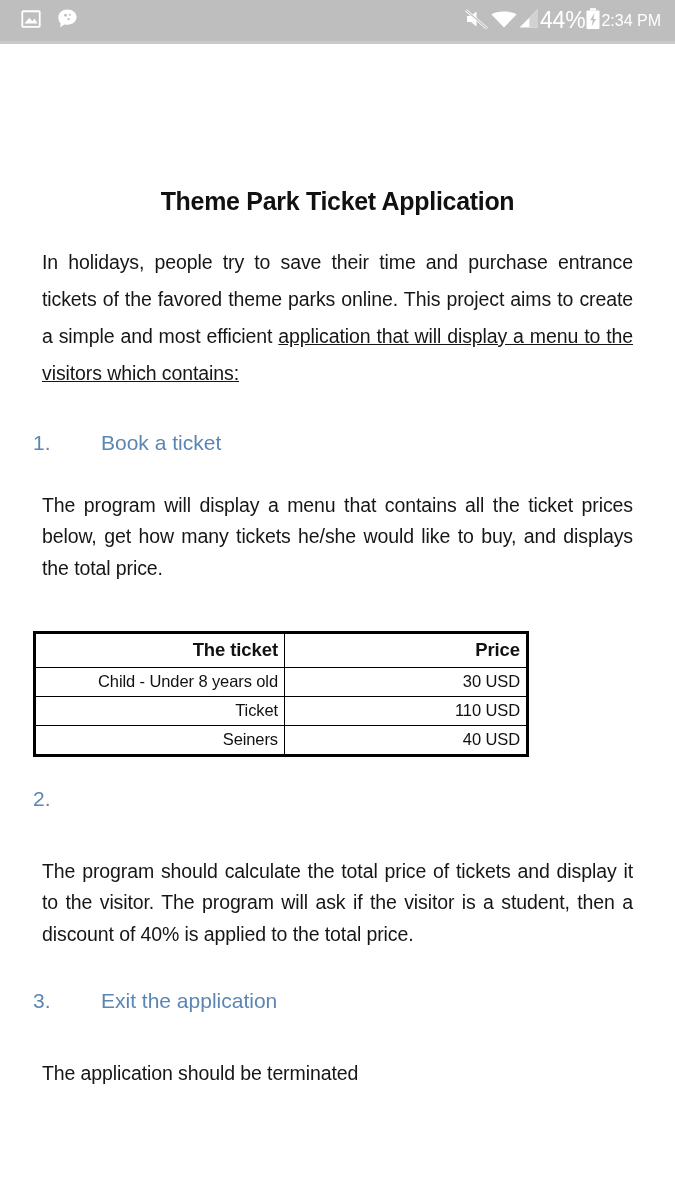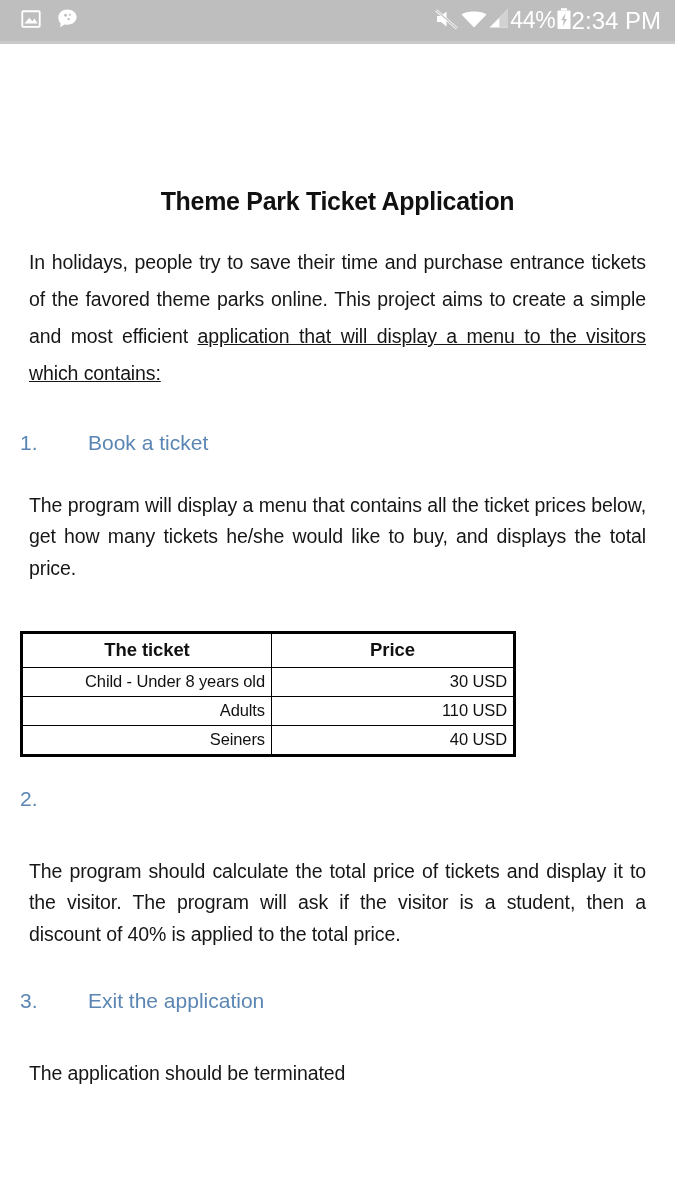--- a/index.html
+++ b/index.html
@@ -41,30 +41,30 @@
   }
   .status-right .pct {
     color: #ffffff;
     font-size: 23px;
     font-weight: 400;
     letter-spacing: -0.2px;
     line-height: 1;
   }
   .status-right .clock {
     color: #ffffff;
-    font-size: 24px;
+    font-size: 16px;
     font-weight: 400;
     letter-spacing: 0px;
     line-height: 1;
   }
   .sicon { display: block; }
 
   
   .doc {
-    padding: 0 20px;
+    padding: 0 33px;
     box-sizing: border-box;
     width: 675px;
   }
   .doc-title {
     text-align: center;
     font-size: 26px;
     font-weight: bold;
     color: #111111;
     margin: 0;
     padding-top: 142px;
@@ -117,21 +117,21 @@
   .price-table td {
     border: 1.5px solid #000000;
     padding: 2px 6px;
     font-size: 16.5px;
     color: #111111;
     height: 24px;
     vertical-align: middle;
     letter-spacing: -0.1px;
   }
   .price-table th {
-    text-align: center;
+    text-align: right;
     font-weight: bold;
     font-size: 18.5px;
     height: 29px;
   }
   .price-table td { text-align: right; }
   .col-a { width: 250px; }
   .col-b { width: 243px; }
 
   .sp-1 { height: 30px; }
   .sp-2 { height: 26px; }
@@ -222,21 +222,21 @@
         <th>The ticket</th>
         <th>Price</th>
       </tr>
     </thead>
     <tbody>
       <tr>
         <td>Child - Under 8 years old</td>
         <td>30 USD</td>
       </tr>
       <tr>
-        <td>Adults</td>
+        <td>Ticket</td>
         <td>110 USD</td>
       </tr>
       <tr>
         <td>Seiners</td>
         <td>40 USD</td>
       </tr>
     </tbody>
   </table>
 
   <div class="sp-4"></div>

